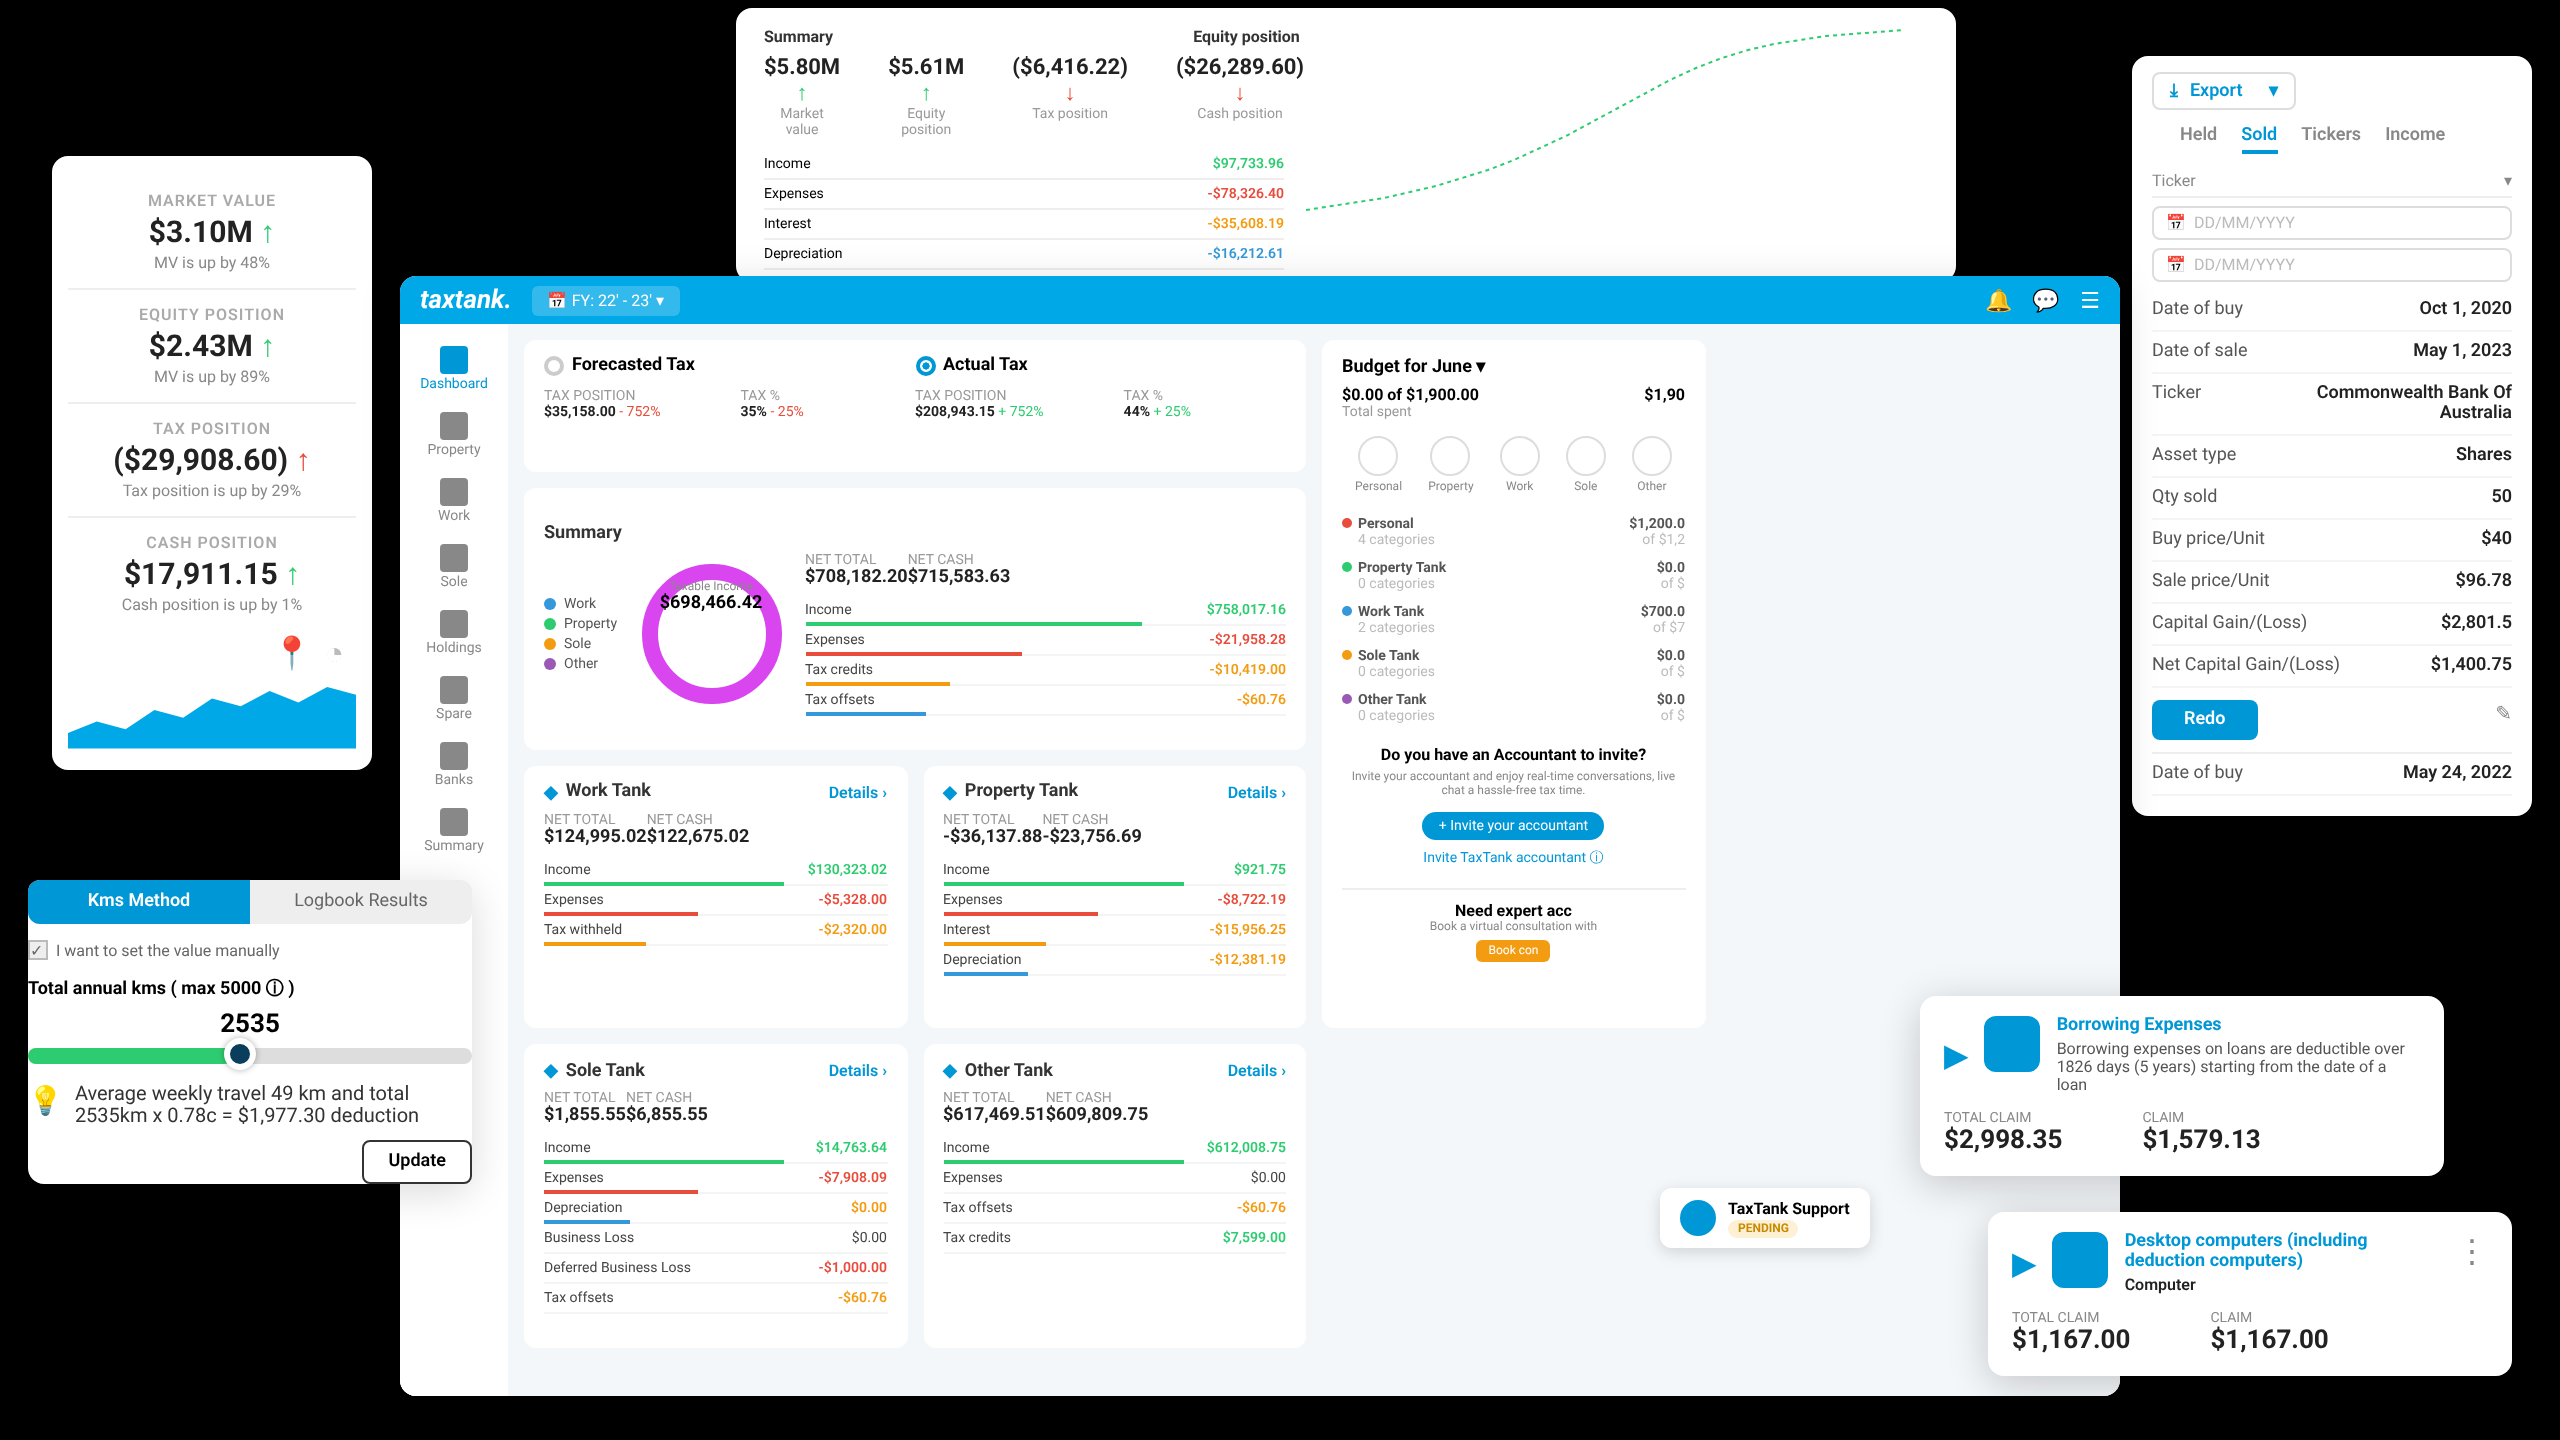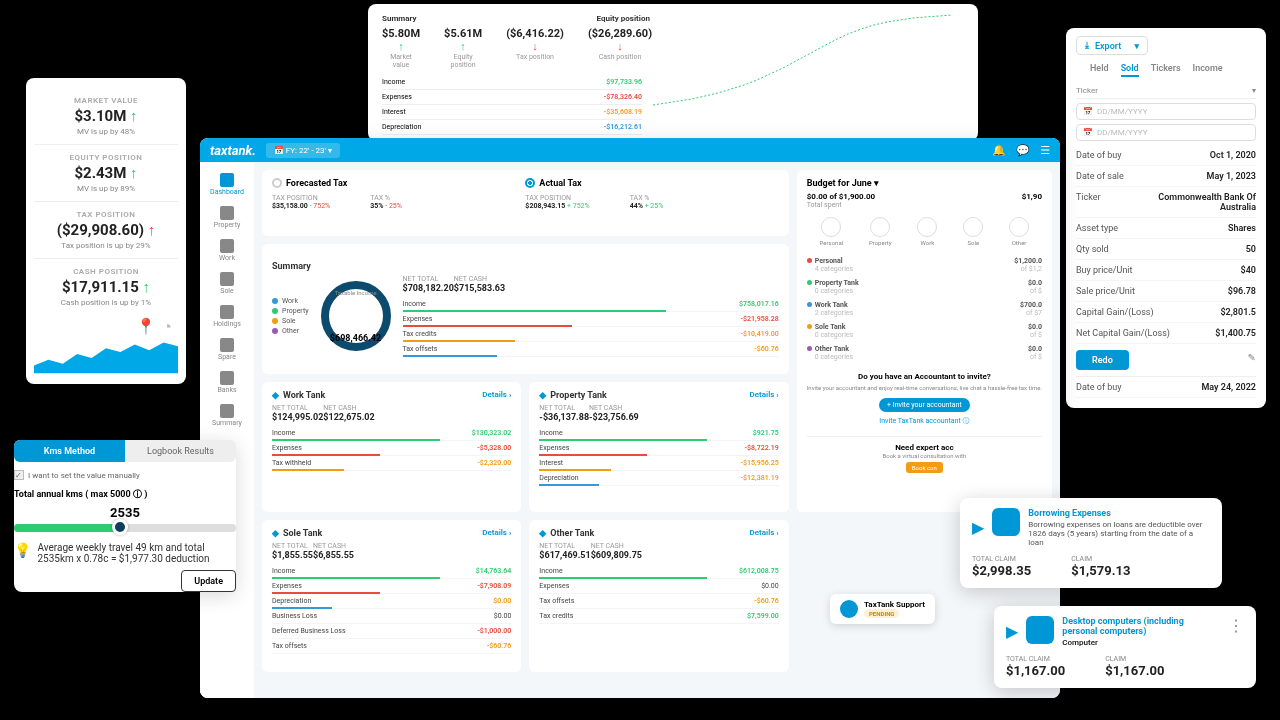--- a/index.html
+++ b/index.html
@@ -46,21 +46,21 @@
 #dash .top{background:#00a8e8;height:24px;display:flex;align-items:center;padding:0 10px;gap:10px}
 #dash .logo{color:#fff;font-weight:700;font-size:13px;font-style:italic}
 #dash .fy{background:rgba(255,255,255,.2);color:#fff;font-size:8px;padding:3px 8px;border-radius:3px}
 #dash .topicons{margin-left:auto;display:flex;gap:10px;color:#fff;font-size:11px}
 #dash .body{display:flex;background:#f4f7fa;height:536px}
 #dash .side{width:54px;background:#fff;display:flex;flex-direction:column;align-items:center;padding:6px 0;gap:0}
 #dash .side .it{font-size:7px;color:#888;text-align:center;padding:5px 2px;width:100%}
 #dash .side .it.act{color:#0097d6}
 #dash .side .ic{width:14px;height:14px;margin:0 auto 1px;background:#888;border-radius:2px}
 #dash .side .it.act .ic{background:#0097d6}
-#dash .main{flex:1;padding:8px;display:grid;grid-template-columns:1fr 1fr;gap:8px;grid-template-rows:auto auto auto auto auto}
+#dash .main{flex:1;padding:8px;display:grid;grid-template-columns:1fr 1fr 1fr 1fr;gap:8px;grid-template-rows:auto auto auto auto auto}
 .pnl{background:#fff;border-radius:6px;padding:8px 10px;font-size:8px}
 .pnl h4{font-size:9px;color:#333;font-weight:700;margin-bottom:4px;display:flex;align-items:center;gap:4px}
 .pnl .det{color:#0097d6;font-size:8px;margin-left:auto;font-weight:600}
 .pnl .net{display:flex;margin-bottom:4px}
 .pnl .net div{font-size:7px;color:#999}
 .pnl .net .nv{font-size:9px;font-weight:700;color:#222}
 .pnl .ln{display:flex;justify-content:space-between;padding:3px 0;border-bottom:1px solid #f4f4f4;font-size:7px;color:#444;position:relative}
 .pnl .ln::after{content:'';position:absolute;left:0;bottom:-1px;height:2px}
 .pnl .ln.inc::after{width:70%;background:#2ecc71}
 .pnl .ln.exp::after{width:45%;background:#e74c3c}
@@ -80,21 +80,21 @@
 #budget .bhead{font-size:9px;font-weight:700;margin-bottom:4px}
 #budget .bt{font-size:7px;color:#999}
 #budget .cats{display:flex;justify-content:space-around;margin:8px 0}
 #budget .cat{text-align:center;font-size:6px;color:#888}
 #budget .cat .ci{width:20px;height:20px;border:1px solid #ddd;border-radius:50%;margin:0 auto 2px}
 #budget .bli{display:flex;justify-content:space-between;font-size:7px;padding:3px 0;color:#555}
 #budget .bli .d{width:5px;height:5px;border-radius:50%;display:inline-block;margin-right:3px}
 #budget .inv{text-align:center;font-size:8px;margin-top:8px}
 #budget .ibtn{background:#0097d6;color:#fff;font-size:7px;padding:3px 8px;border-radius:10px;border:none;margin-top:4px}
 #summary{grid-column:1/3;display:flex;align-items:center;gap:12px}
-#summary .dn{width:70px;height:70px;border:8px solid #0c4a6e;border-radius:50%;display:flex;flex-direction:column;justify-content:space-between;align-items:center}
+#summary .dn{width:70px;height:70px;border:8px solid #d946ef;border-radius:50%;display:flex;flex-direction:column;justify-content:flex-start;align-items:center}
 #summary .dn .tt{font-size:6px;color:#888}
 #summary .dn .tv{font-size:9px;font-weight:700}
 #summary .leg{font-size:7px;color:#555}
 #summary .leg div{display:flex;align-items:center;gap:4px;margin:2px 0}
 #summary .leg .sw{width:6px;height:6px;border-radius:50%}
 #summary .lines{flex:1}
 #work{grid-column:1/2}#prop{grid-column:2/3}#sole{grid-column:1/2}#other{grid-column:2/3}
 
 
 #kms{position:absolute;left:14px;top:440px;width:222px;}
@@ -556,21 +556,21 @@
   <div class="cv">
       <div><span>TOTAL CLAIM</span><div class="n">$2,998.35</div></div>
       <div><span>CLAIM</span><div class="n">$1,579.13</div></div>
     </div>
 </div>
 <div id="claim2" class="claim">
   <div class="ch">
       <span style="color:#0097d6;align-self:center">▶</span>
       <div class="cic"></div>
       <div>
-        <div class="ct">Desktop computers (including personal computers)</div>
+        <div class="ct">Desktop computers (including deduction computers)</div>
         <div class="cd" style="color:#222;font-weight:600">Computer</div>
       </div>
       <span style="margin-left:auto;color:#888">⋮</span>
     </div>
   <div class="cv">
       <div><span>TOTAL CLAIM</span><div class="n">$1,167.00</div></div>
       <div><span>CLAIM</span><div class="n">$1,167.00</div></div>
     </div>
 </div>
 

